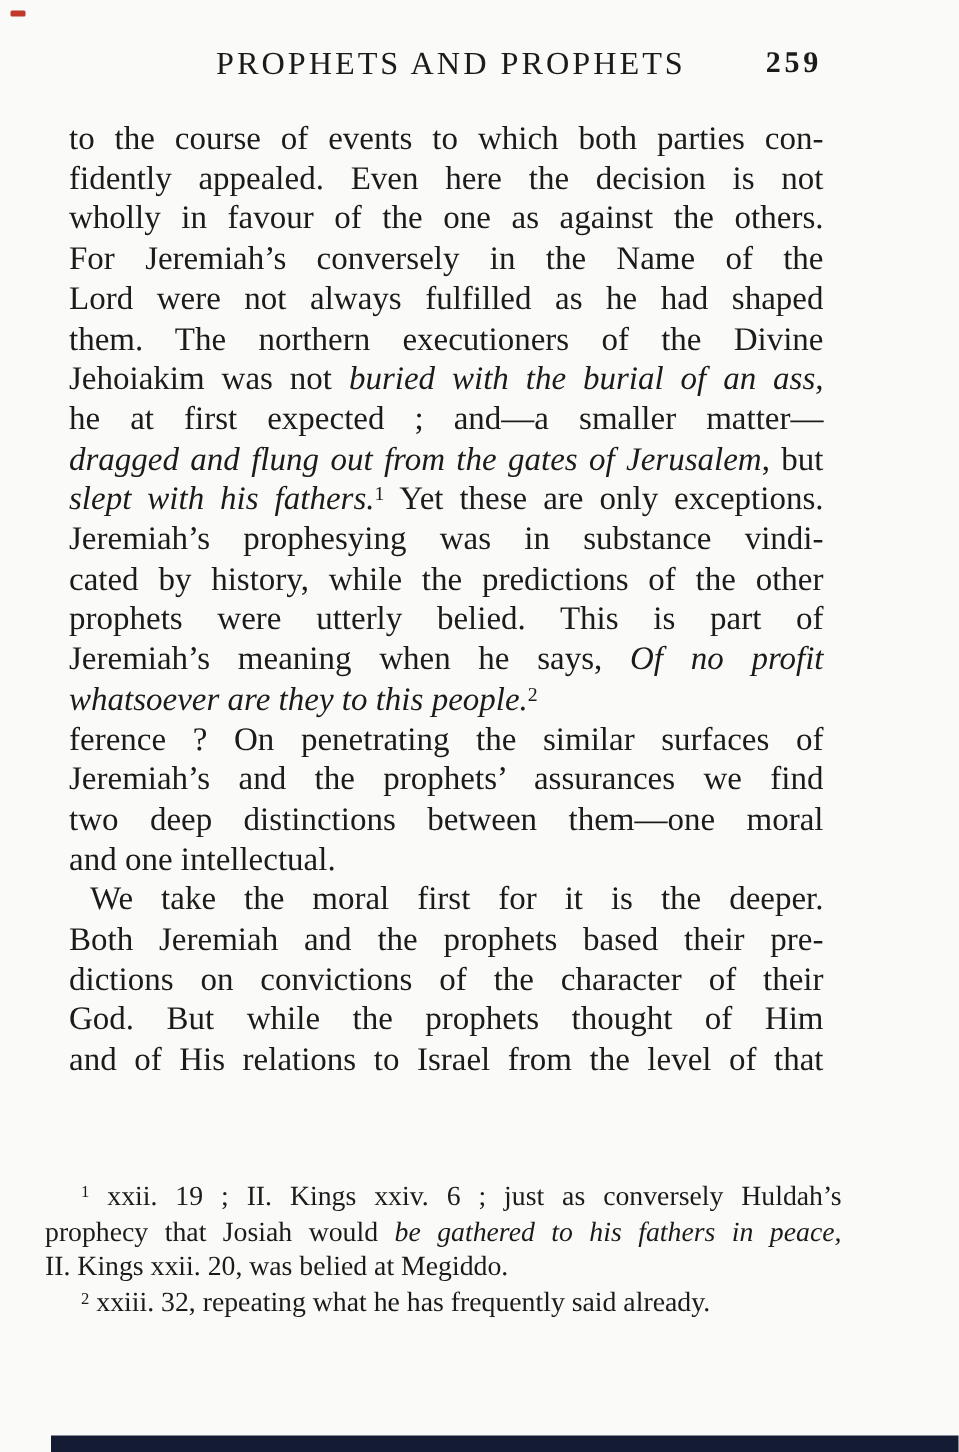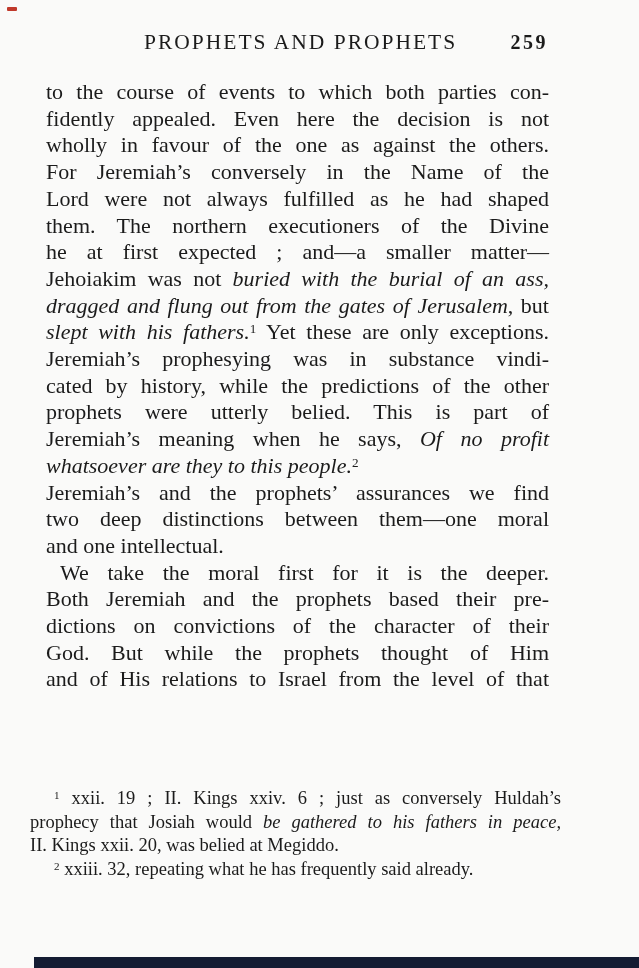--- a/index.html
+++ b/index.html
@@ -67,29 +67,30 @@
     <div class="page-number">259</div>
   </div>
 
   <div class="body-text">
       <div class="line j"><span>to the course of events to which both parties con-</span></div>
       <div class="line j"><span>fidently appealed. Even here the decision is not</span></div>
       <div class="line j"><span>wholly in favour of the one as against the others.</span></div>
       <div class="line j"><span>For Jeremiah’s conversely in the Name of the</span></div>
       <div class="line j"><span>Lord were not always fulfilled as he had shaped</span></div>
       <div class="line j"><span>them. The northern executioners of the Divine</span></div>
+      <div class="line j"><span>Jehoiakim was not </span><span class="it">buried with the burial of an ass,</span></div>
       <div class="line j"><span>he at first expected ; and—a smaller matter—</span></div>
-      <div class="line j"><span>Jehoiakim was not </span><span class="it">buried with the burial of an ass,</span></div>
       <div class="line j"><span class="it">dragged and flung out from the gates of Jerusalem</span><span>, but</span></div>
       <div class="line j"><span class="it">slept with his fathers.</span><span class="sup">1</span><span> Yet these are only exceptions.</span></div>
       <div class="line j"><span>Jeremiah’s prophesying was in substance vindi-</span></div>
       <div class="line j"><span>cated by history, while the predictions of the other</span></div>
       <div class="line j"><span>prophets were utterly belied. This is part of</span></div>
       <div class="line j"><span>Jeremiah’s meaning when he says, </span><span class="it">Of no profit</span></div>
       <div class="line"><span class="it">whatsoever are they to this people.</span><span class="sup">2</span></div>
+      <div class="line j"><span>ference ? On penetrating the similar surfaces of</span></div>
       <div class="line j"><span>Jeremiah’s and the prophets’ assurances we find</span></div>
       <div class="line j"><span>two deep distinctions between them—one moral</span></div>
       <div class="line"><span>and one intellectual.</span></div>
       <div class="line j indent"><span>We take the moral first for it is the deeper.</span></div>
       <div class="line j"><span>Both Jeremiah and the prophets based their pre-</span></div>
       <div class="line j"><span>dictions on convictions of the character of their</span></div>
       <div class="line j"><span>God. But while the prophets thought of Him</span></div>
       <div class="line j"><span>and of His relations to Israel from the level of that</span></div>
     </div>
 

